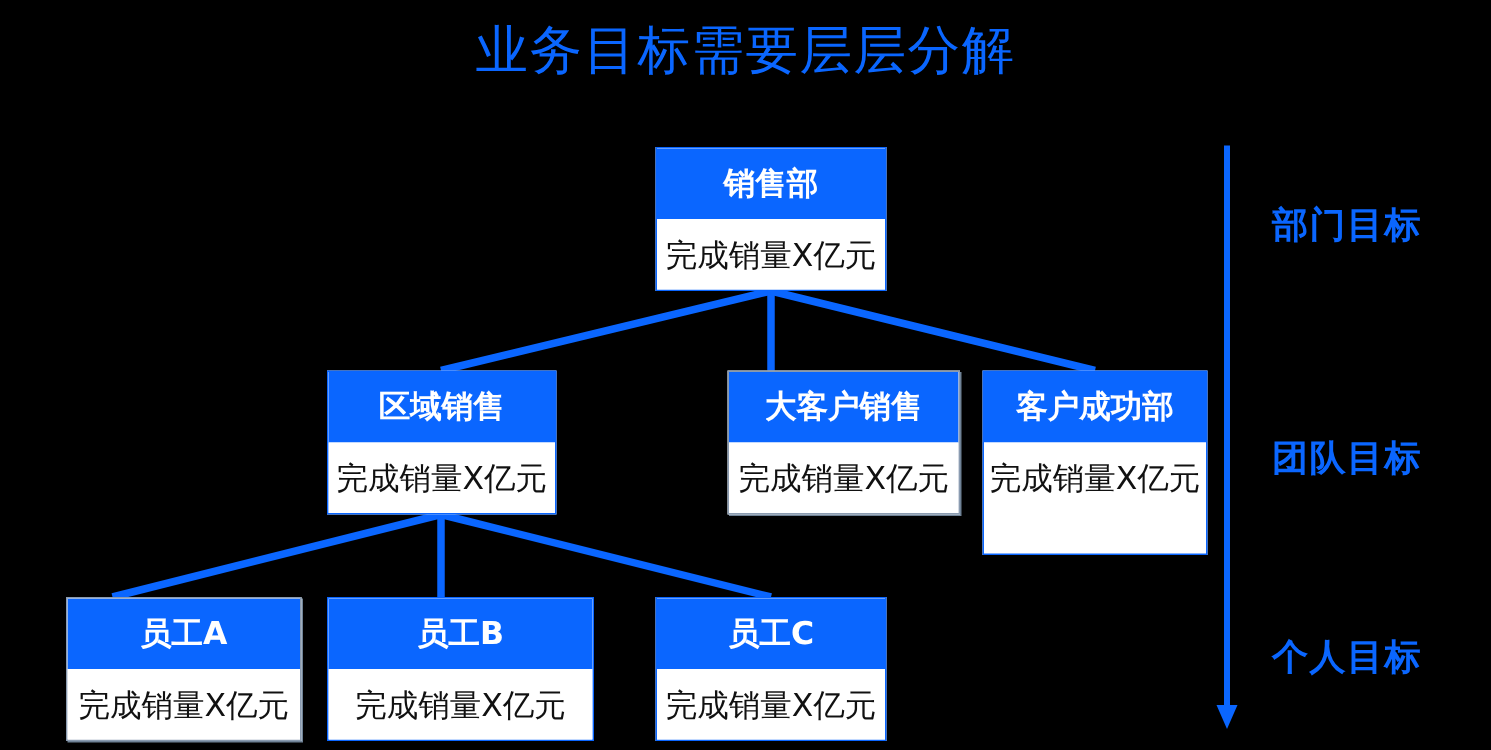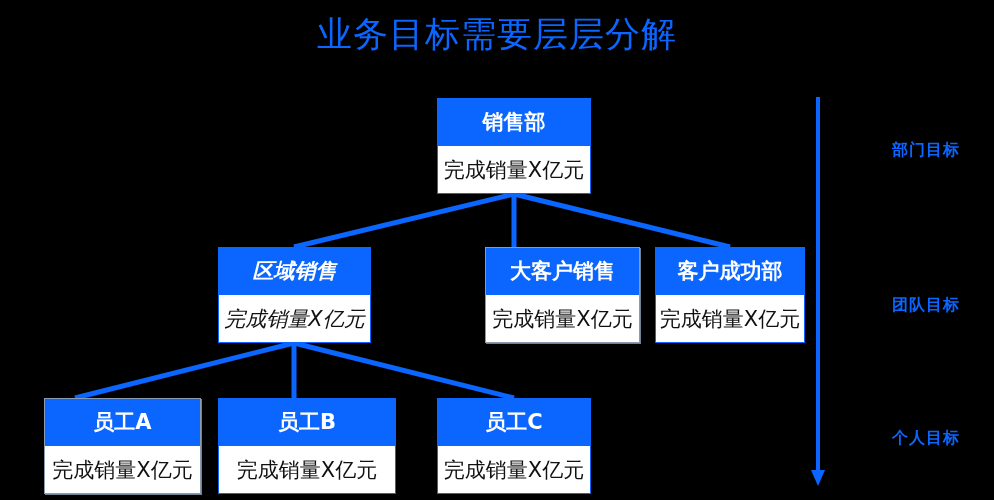--- a/index.html
+++ b/index.html
@@ -79,37 +79,36 @@
     font-size: 21px;
     text-align: center;
     line-height: 48px;
     height: 48px;
     white-space: nowrap;
     overflow: hidden;
   }
 
   
   #node-sales-dept      { left: 437px; top: 98px;  width: 154px; height: 96px; }
-  #node-regional-sales  { left: 218px; top: 247px; width: 153px; height: 96px; font-style: italic; }
+  #node-regional-sales  { left: 218px; top: 247px; width: 153px; height: 96px; }
   #node-key-account     { left: 437px; top: 247px; width: 155px; height: 96px; }
-  #node-customer-success{ left: 655px; top: 247px; width: 150px; height: 96px; }
+  #node-customer-success{ left: 655px; top: 247px; width: 150px; height: 123px; }
   #node-employee-a      { left: -4px;  top: 398px; width: 157px; height: 96px; }
   #node-employee-b      { left: 218px; top: 398px; width: 178px; height: 96px; }
   #node-employee-c      { left: 437px; top: 398px; width: 154px; height: 96px; }
 
   
   .axis-label {
     position: absolute;
     color: #0a66ff;
-    font-size: 16px;
+    font-size: 24px;
     font-weight: bold;
     white-space: nowrap;
     letter-spacing: 1px;
     line-height: 26px;
-    margin-left: 44px;
   }
   #axis-label-department { left: 848px; top: 137px; }
   #axis-label-team       { left: 848px; top: 292px; }
   #axis-label-individual { left: 848px; top: 425px; }
 </style>
 </head>
 <body>
 
 <div id="canvas">
 

